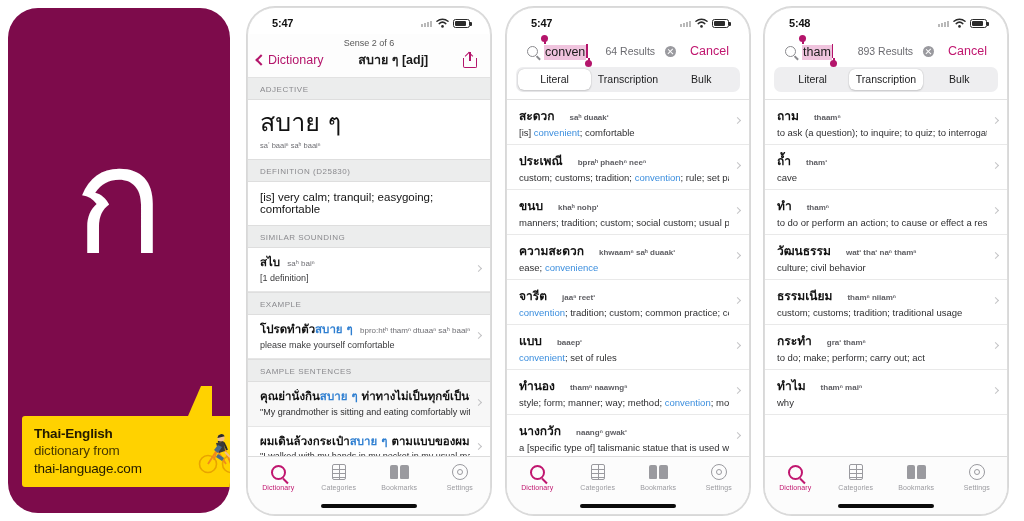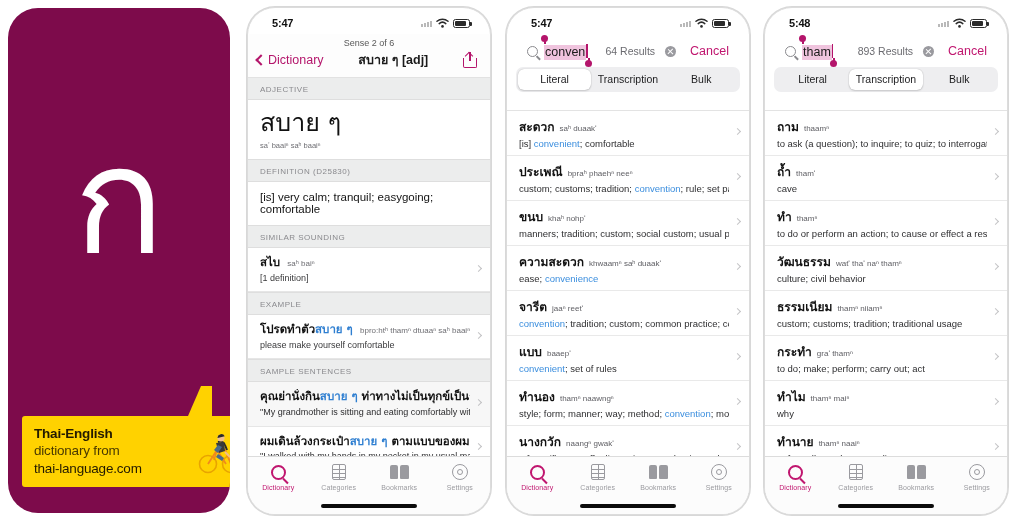--- a/index.html
+++ b/index.html
@@ -122,21 +122,21 @@
   .handle.start { left:-3px; top:-7px; }
   .handle.end { right:-4px; bottom:-7px; }
   .handle.start::after{content:'';position:absolute;left:3px;top:4px;width:1.6px;height:5px;background:#b4156b;}
   .handle.end::after{content:'';position:absolute;left:3px;bottom:4px;width:1.6px;height:5px;background:#b4156b;}
   .results-count { margin-left:auto; font-size:10.5px; color:#6b6b70; }
   .clear-btn { width:11px;height:11px;border-radius:50%;background:#9a9a9f;position:relative;flex:none;margin-left:4px;}
   .clear-btn::before,.clear-btn::after{content:'';position:absolute;left:2.2px;top:5px;width:6.5px;height:1.3px;background:#fff;}
   .clear-btn::before{transform:rotate(45deg)} .clear-btn::after{transform:rotate(-45deg)}
   .cancel-btn { margin-left:8px; font-size:12.5px; color:#c0166f; }
 
-  .segwrap { flex:none; padding: 0 9px 18px; background:#fff; border-bottom:1px solid #e3e3e3;}
+  .segwrap { flex:none; padding: 0 9px 7px; background:#fff; border-bottom:1px solid #e3e3e3;}
   .segment { display:flex; background:#eeeef0; border-radius:7px; padding:2px; }
   .seg { flex:1; text-align:center; font-size:10.5px; color:#1c1c1e; padding:4px 0 5px; border-radius:6px; }
   .seg.active { background:#fff; box-shadow:0 0 1px rgba(0,0,0,.28), 0 1px 2px rgba(0,0,0,.14); }
 
   
   .content { flex:1; overflow:hidden; background:#fff; }
   .sec-head {
     background:#eceded; color:#8a8a8e; font-size:8px; letter-spacing:.5px;
     padding:7px 12px 5px; border-top:1px solid #dedede; border-bottom:1px solid #dedede;
   }
@@ -161,21 +161,21 @@
   .r-l1 .hl { color:#2f7fd1; font-family:"DejaVu Sans", sans-serif; font-weight:bold; }
   .r-l1 .tr { font-size:8px; color:#6e6e73; font-weight:normal; margin-left:4px; }
   .r-l2 { font-size:9px; color:#3a3a3c; margin-top:2px; line-height:1.3; white-space:nowrap; overflow:hidden; }
   .r-l2.quote { color:#2d2d2f; }
 
   
   .srow { position:relative; padding:6px 20px 6px 12px; border-bottom:1px solid #e9e9e9; background:#fff;}
   .srow .chev { position:absolute; right:9px; top:50%; margin-top:-4px;
     width:5px;height:5px;border-right:1.3px solid #c4c4c6;border-top:1.3px solid #c4c4c6; transform:rotate(45deg);}
   .s-th { font-size:12px; font-weight:bold; color:#111; font-family:"DejaVu Sans", sans-serif; }
-  .s-tr { font-size:8px; color:#5e5e63; margin-left:5px; font-weight:normal;}
+  .s-tr { font-size:8px; color:#5e5e63; margin-left:15px; font-weight:bold;}
   .s-def { font-size:9.5px; color:#2f2f31; margin-top:2px; white-space:nowrap; overflow:hidden; }
   .s-def .hl { color:#3b8ede; }
 
   
   .tabbar {
     flex:none; height:42px; border-top:1px solid #dcdcdc; background:#fcfcfc;
     display:flex; align-items:center; padding-bottom:2px;
   }
   .tab { flex:1; text-align:center; }
   .tab .ic { height:19px; display:flex; align-items:center; justify-content:center; }
@@ -552,25 +552,20 @@
         <div class="srow">
           <div><span class="s-th">กระทำ</span><span class="s-tr">graʹ thamⁿ</span></div>
           <div class="s-def">to do; make; perform; carry out; act</div>
           <span class="chev"></span>
         </div>
         <div class="srow">
           <div><span class="s-th">ทำไม</span><span class="s-tr">thamⁿ maiⁿ</span></div>
           <div class="s-def">why</div>
           <span class="chev"></span>
         </div>
-        <div class="srow">
-          <div><span class="s-th">ทำนาย</span><span class="s-tr">thamⁿ naaiⁿ</span></div>
-          <div class="s-def">to foretell; prophesy; predict</div>
-          <span class="chev"></span>
-        </div>
       </div>
 
     <div class="tabbar">
       <div class="tab active">
         <div class="ic">
             <span class="ic-search"></span>
           </div>
         <div class="lbl">Dictionary</div>
       </div>
       <div class="tab">

